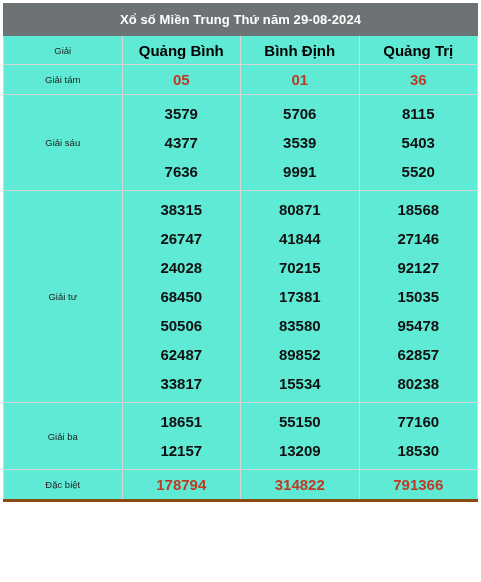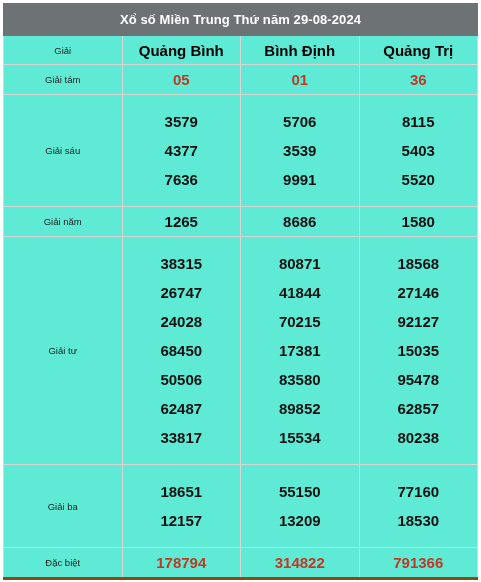--- a/index.html
+++ b/index.html
@@ -78,21 +78,21 @@
     color: #111111;
     height: 29px;
     line-height: 29px;
   }
   .num-cell.red {
     color: #bf3a25;
   }
   .num-cell.multi {
     line-height: 29px;
     height: auto;
-    padding: 12px;
+    padding: 4px;
   }
   .num-cell.multi .n {
     display: block;
     height: 29px;
     line-height: 29px;
   }
   .num-cell.special {
     color: #bf3a25;
     font-size: 15px;
     font-weight: bold;
@@ -132,26 +132,20 @@
           <td class="num-cell c-prov multi">
             <span class="n">5706</span>
             <span class="n">3539</span>
             <span class="n">9991</span>
           </td>
           <td class="num-cell c-prov multi">
             <span class="n">8115</span>
             <span class="n">5403</span>
             <span class="n">5520</span>
           </td>
-        </tr>
-        <tr>
-          <td class="prize-label">Giải năm</td>
-          <td class="num-cell c-prov">1265</td>
-          <td class="num-cell c-prov">8686</td>
-          <td class="num-cell c-prov">1580</td>
         </tr>
         <tr>
           <td class="prize-label">Giải tư</td>
           <td class="num-cell c-prov multi">
             <span class="n">38315</span>
             <span class="n">26747</span>
             <span class="n">24028</span>
             <span class="n">68450</span>
             <span class="n">50506</span>
             <span class="n">62487</span>

